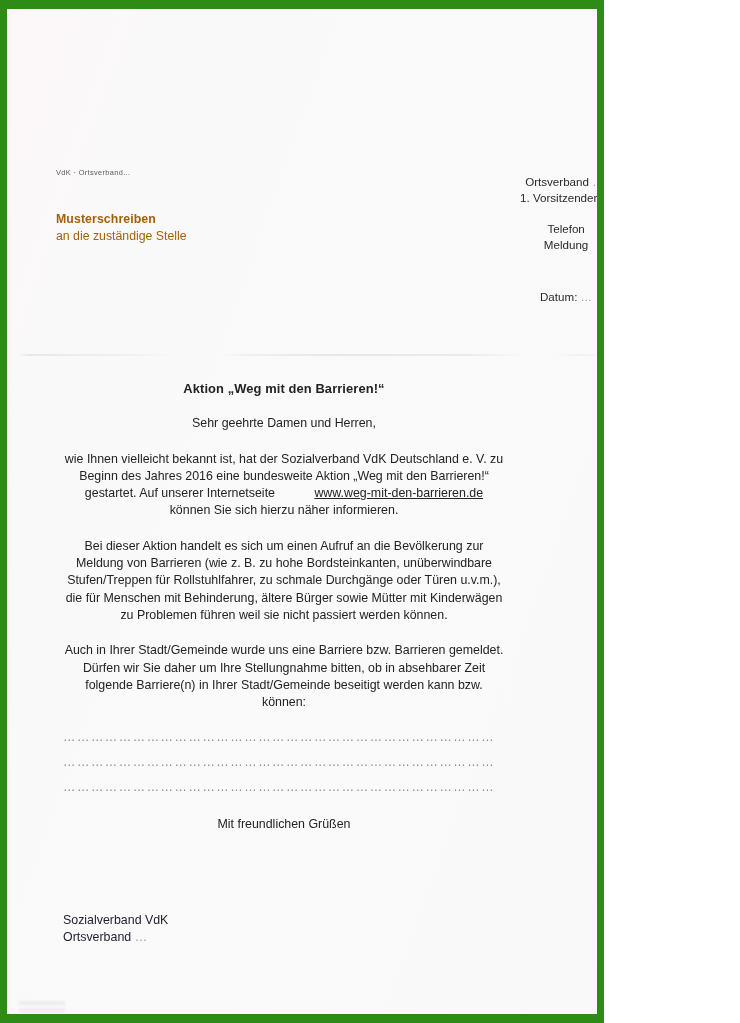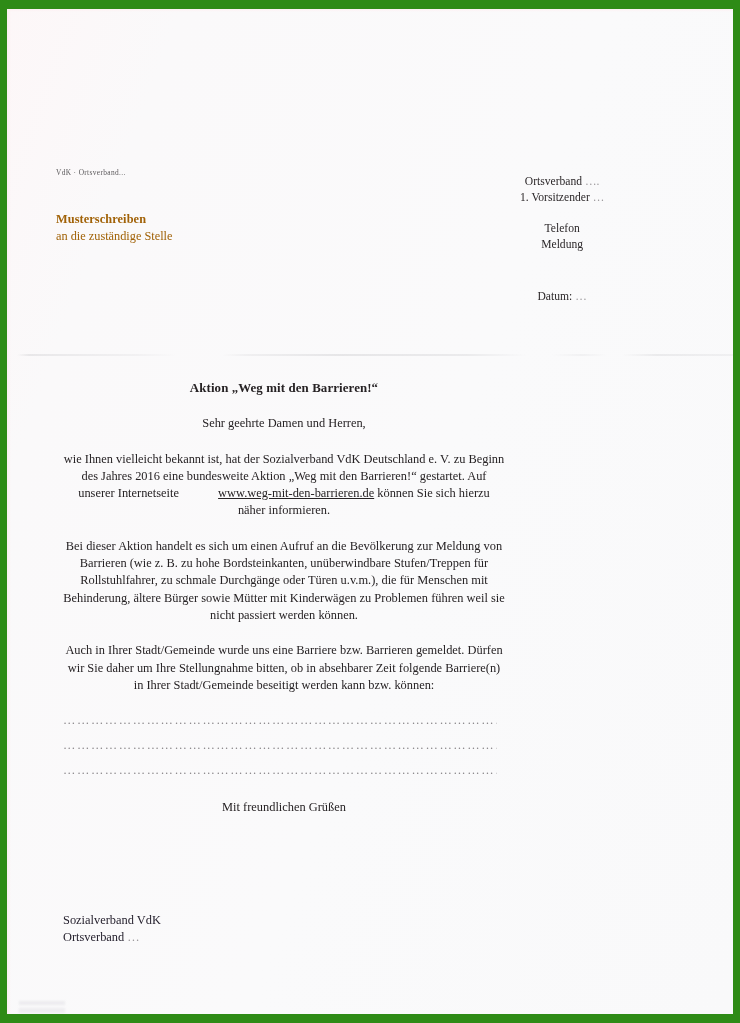--- a/index.html
+++ b/index.html
@@ -3,30 +3,30 @@
 <meta charset="utf-8">
 <title>Musterschreiben</title>
 <style>
   html, body {
     margin: 0;
     padding: 0;
     background: #ffffff;
   }
   #page {
     position: relative;
-    width: 740px;
+    width: 604px;
     height: 1023px;
     box-sizing: border-box;
     border-top: 9px solid var(--frame);
     border-bottom: 9px solid var(--frame);
     border-left: 7px solid var(--frame);
     border-right: 7px solid var(--frame);
     background: #faf9fa;
     overflow: hidden;
-    font-family: Liberation Serif, serif;
+    font-family: Liberation Sans, sans-serif;
     color: #231f20;
     --frame: #2e8b16;
   }
   #paper {
     position: absolute;
     left: 0; top: 0; right: 0; bottom: 0;
     background:
       linear-gradient(110deg, #fdf7f8 0%, #faf9fa 16%, #fafafb 55%, #f9f9fa 100%);
   }
   

